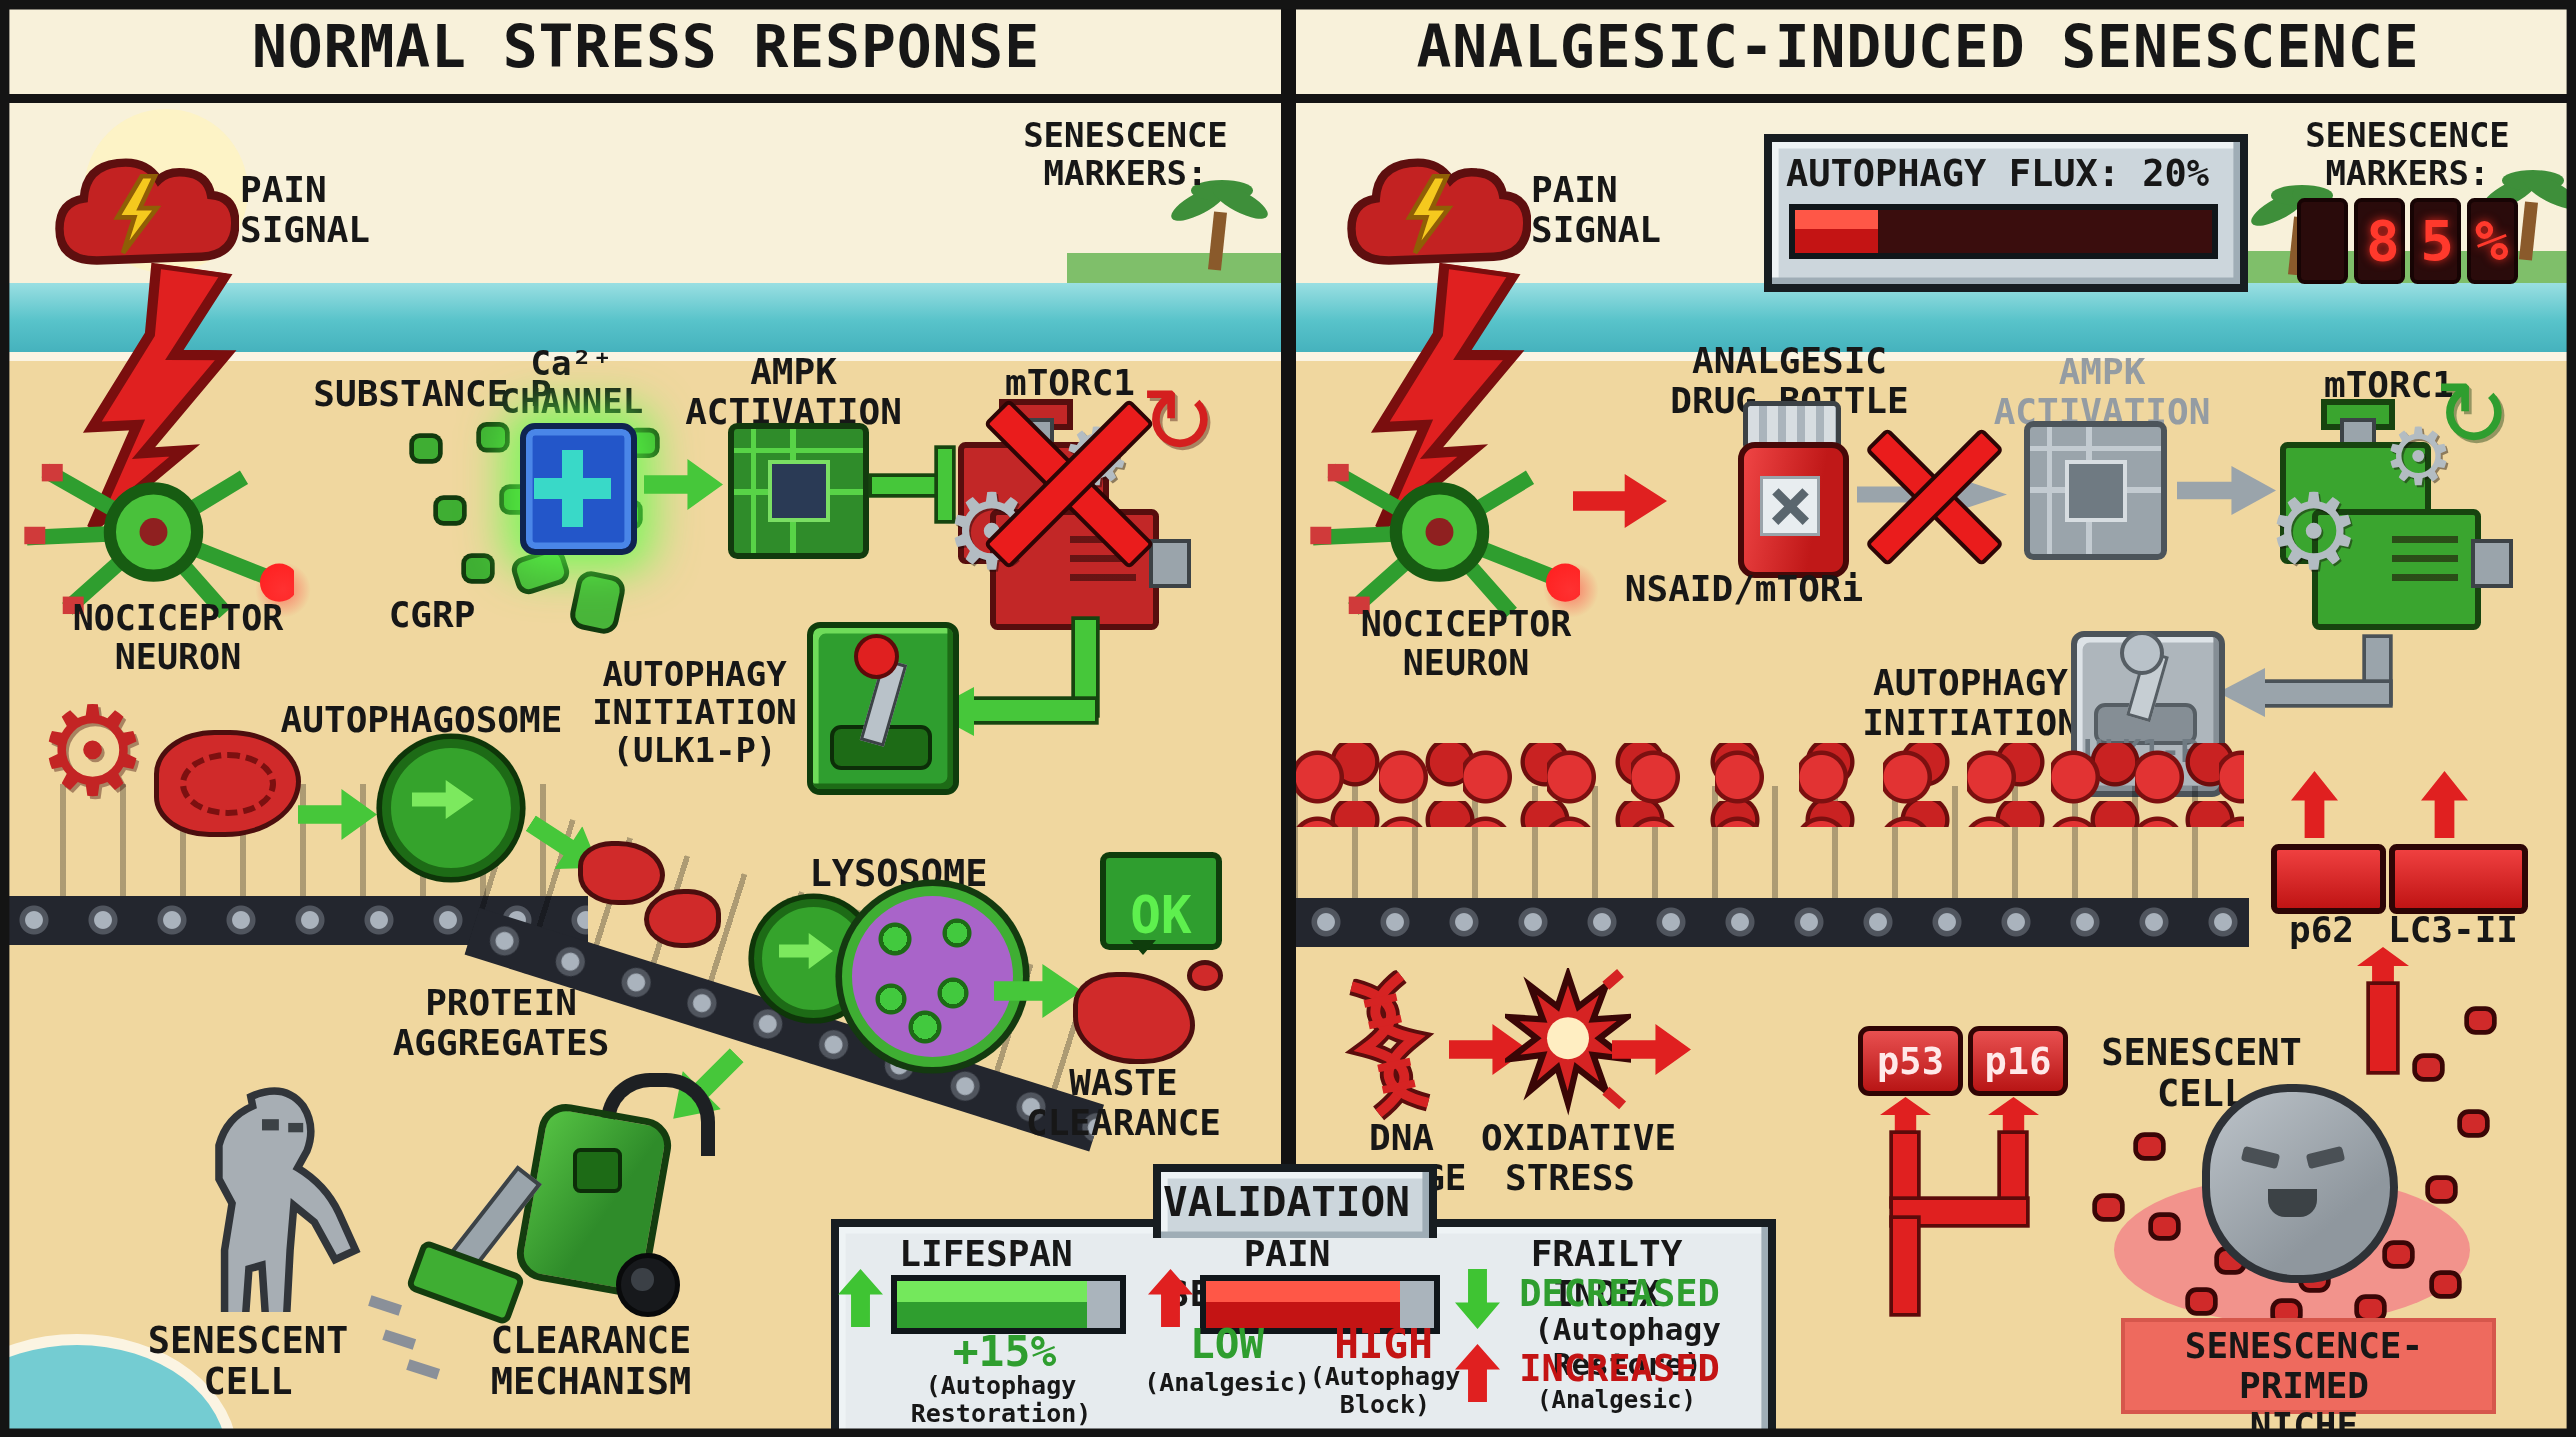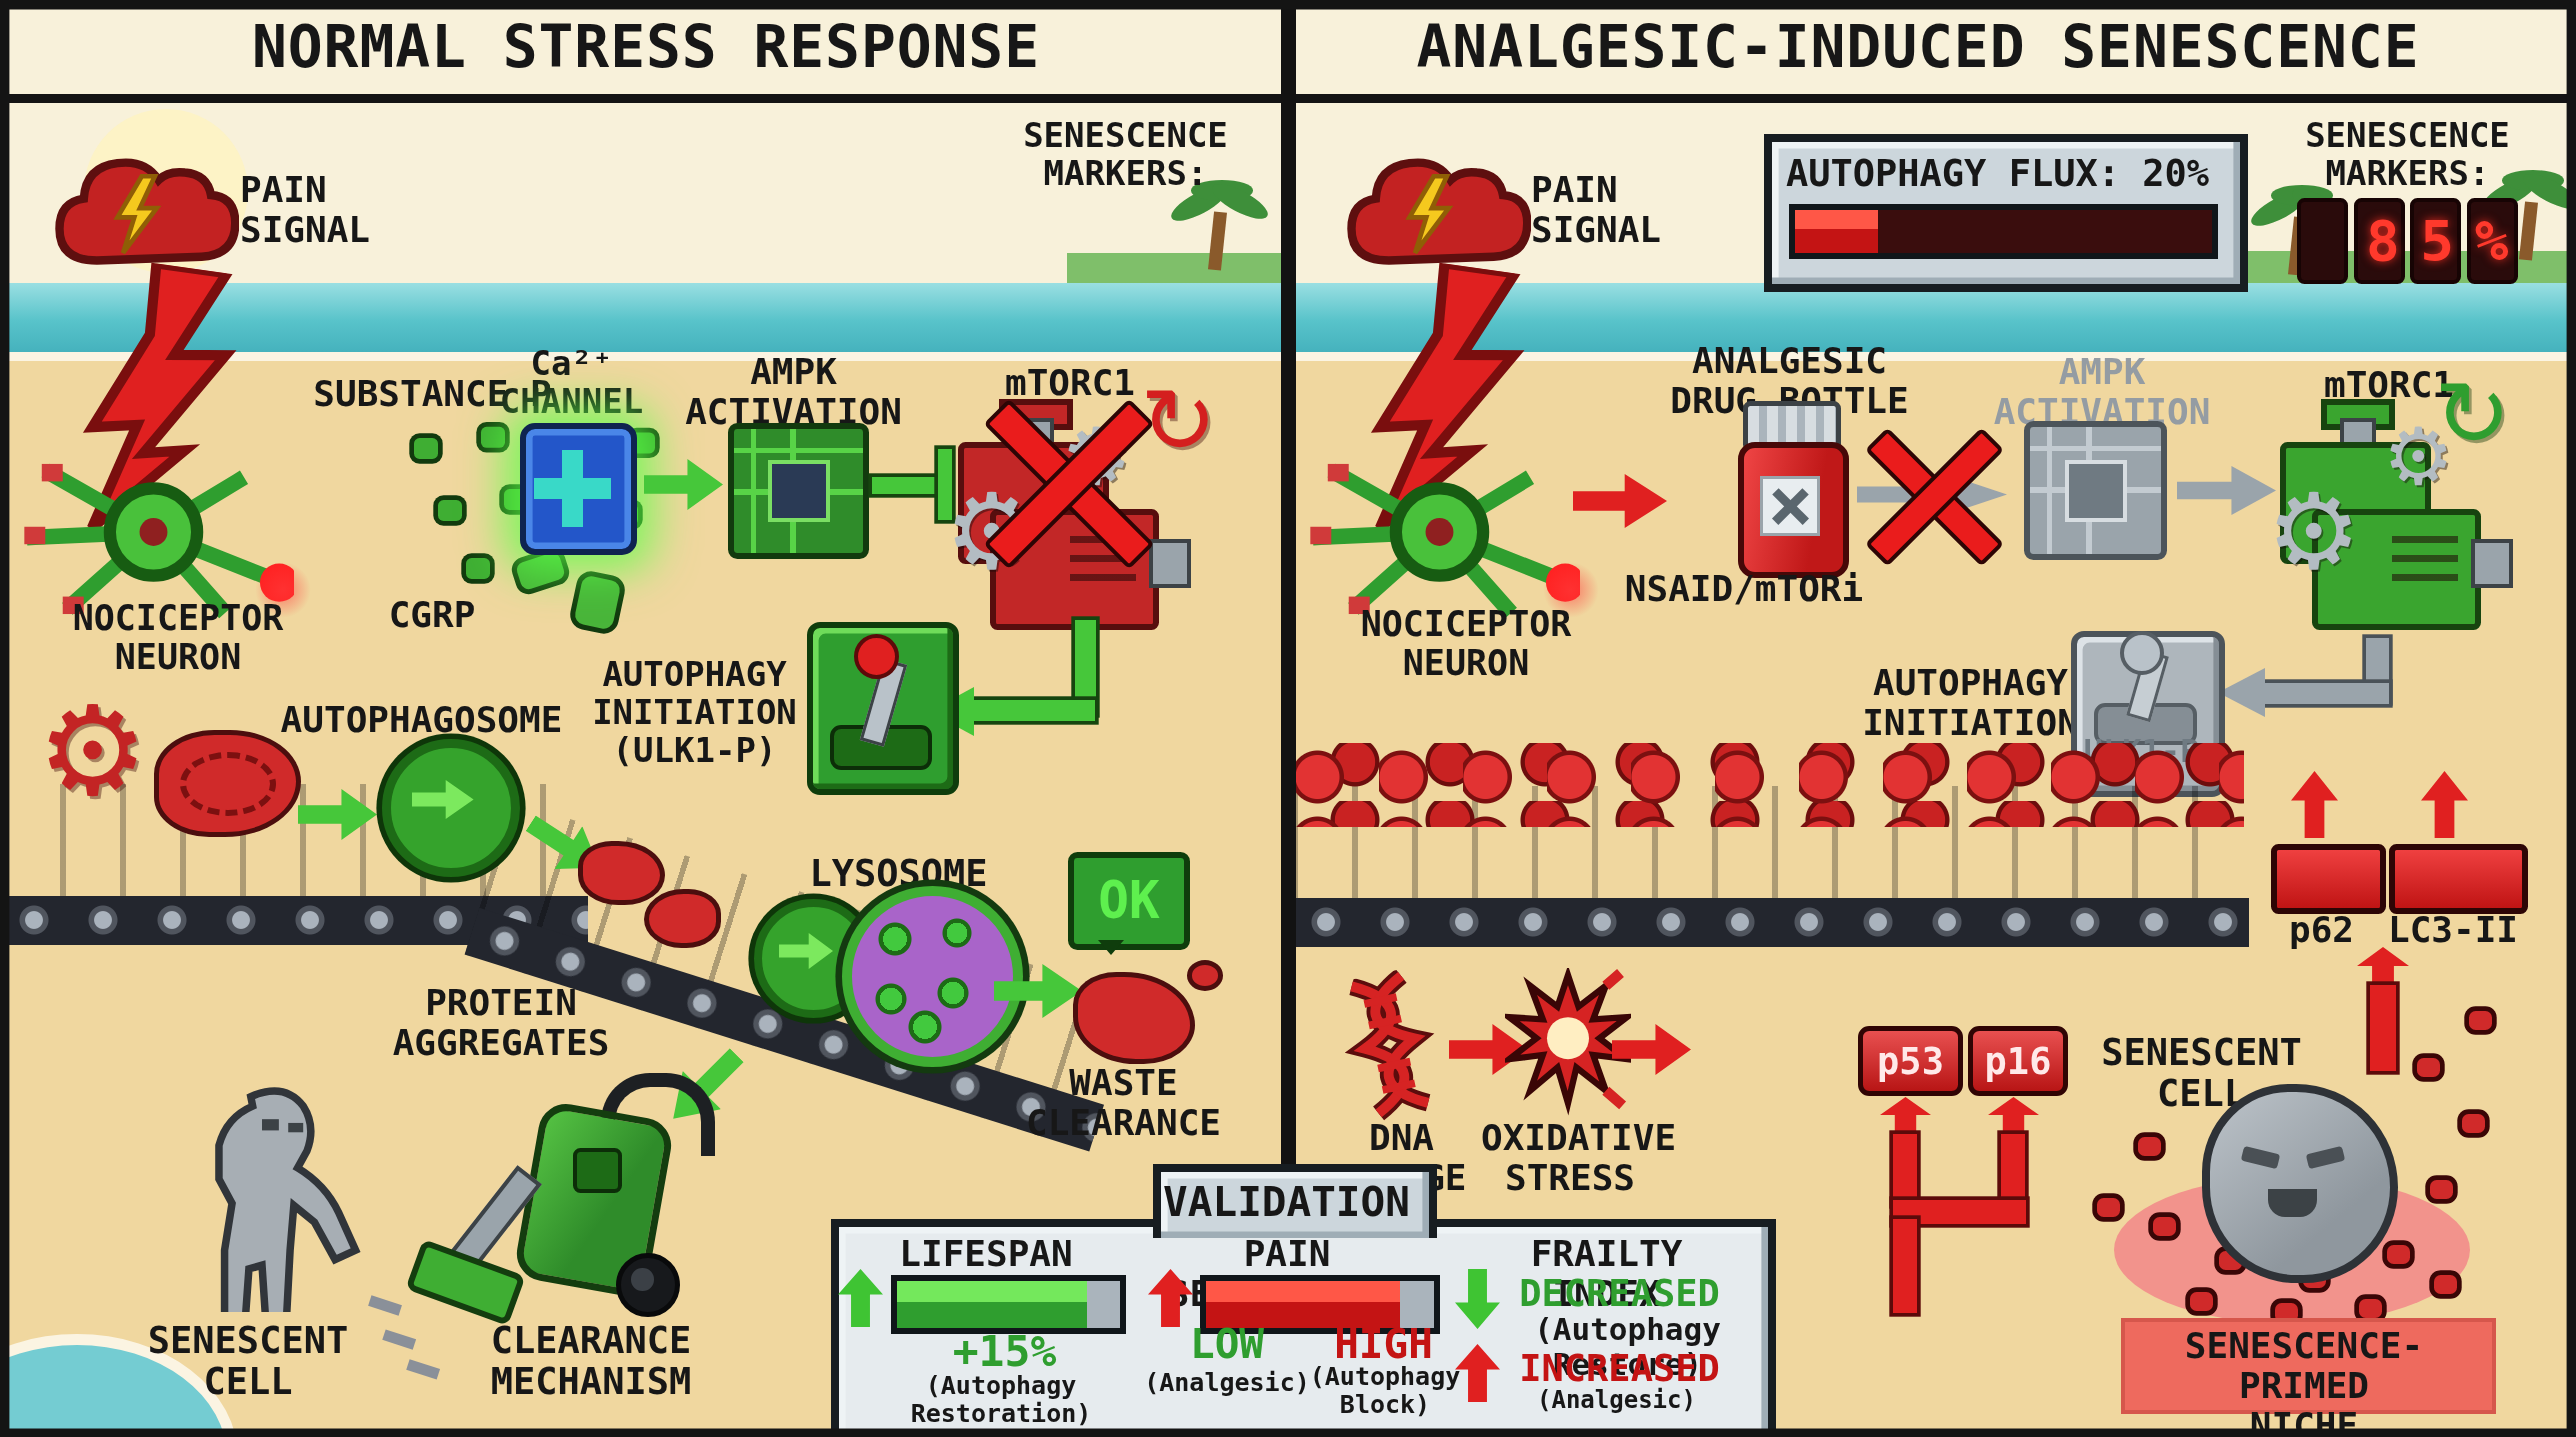--- a/index.html
+++ b/index.html
@@ -222,21 +222,21 @@
 AGGREGATES</div>
 
   <div class="abs" style="left:754px;top:899px;width:103px;height:103px;border-radius:50%;background:#35a32c;border:8.4px solid #1d6b16;box-shadow:0 0 0 5.6px #0e3609;">
     <div class="arw" style="left:17px;top:26px;width:54px;height:36px;background:#7ce95e;filter:none;"></div>
   </div>
   <div class="lbl" style="left:798px;top:853px;width:201px;font-size:37px;">LYSOSOME</div>
   <div class="abs" style="left:842px;top:886px;width:161px;height:161px;border-radius:50%;background:#a964c9;border:10.3px solid #3fae33;box-shadow:0 0 0 6.6px #143a10;
        background-image:radial-gradient(circle at 43px 43px,#42c93e 0 12px,#1d6b16 12px 16px,transparent 17px),radial-gradient(circle at 105px 37px,#42c93e 0 10.3px,#1d6b16 10.3px 14px,transparent 15px),radial-gradient(circle at 39px 103px,#42c93e 0 11.2px,#1d6b16 11.2px 15px,transparent 16px),radial-gradient(circle at 101px 97px,#42c93e 0 11.2px,#1d6b16 11.2px 15px,transparent 16px),radial-gradient(circle at 73px 131px,#42c93e 0 12px,#1d6b16 12px 16px,transparent 17px);"></div>
   <div class="arw" style="left:994px;top:964px;width:88px;height:54px;"></div>
 
-  <div class="okbubble" style="left:1068px;top:852px;width:110px;height:86px;">
+  <div class="okbubble" style="left:1100px;top:852px;width:110px;height:86px;align-items:flex-end;">
     <span class="lbl" style="position:static;font-size:51px;color:#5ef04e;">OK</span>
   </div>
   <div class="blob" style="left:1073px;top:972px;width:112px;height:82px;border-radius:38% 62% 45% 55%;"></div>
   <div class="blob" style="left:1187px;top:960px;width:26px;height:20.6px;border-radius:50%;"></div>
   <div class="lbl" style="left:1011px;top:1063px;width:225px;">WASTE
 CLEARANCE</div>
 
   <svg class="abs" style="left:157px;top:1078px;" width="225" height="234" viewBox="0 0 120 125">
     <path d="M50 10 q18 -8 28 5 q7 11 2 24 l-5 9 q15 9 22 24 l9 20 -11 5 -11 -20 -11 -9 -2 24 -2 38 -11 0 -2 -30 -7 2 -2 28 -11 0 0 -38 4 -25 -7 -13 0 -18 q4 -15 18 -21z" fill="#a7aeb4" stroke="#31353a" stroke-width="4"></path>
     <rect x="56" y="22" width="9" height="6" fill="#3c4246"></rect>

